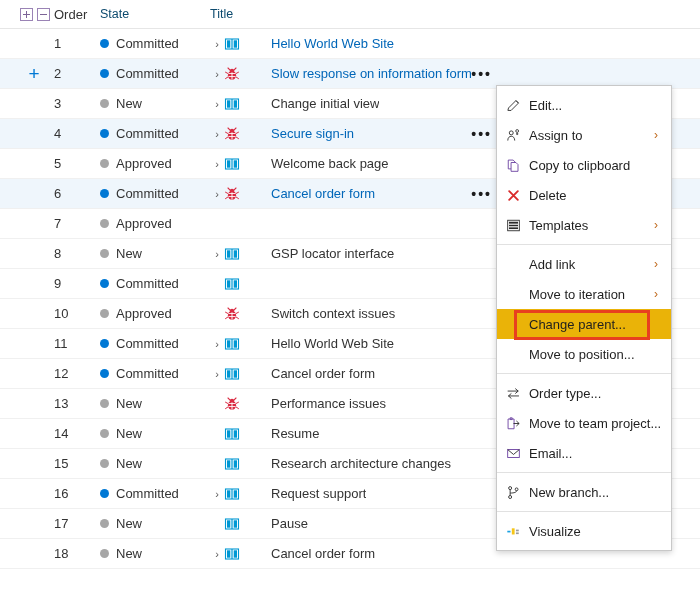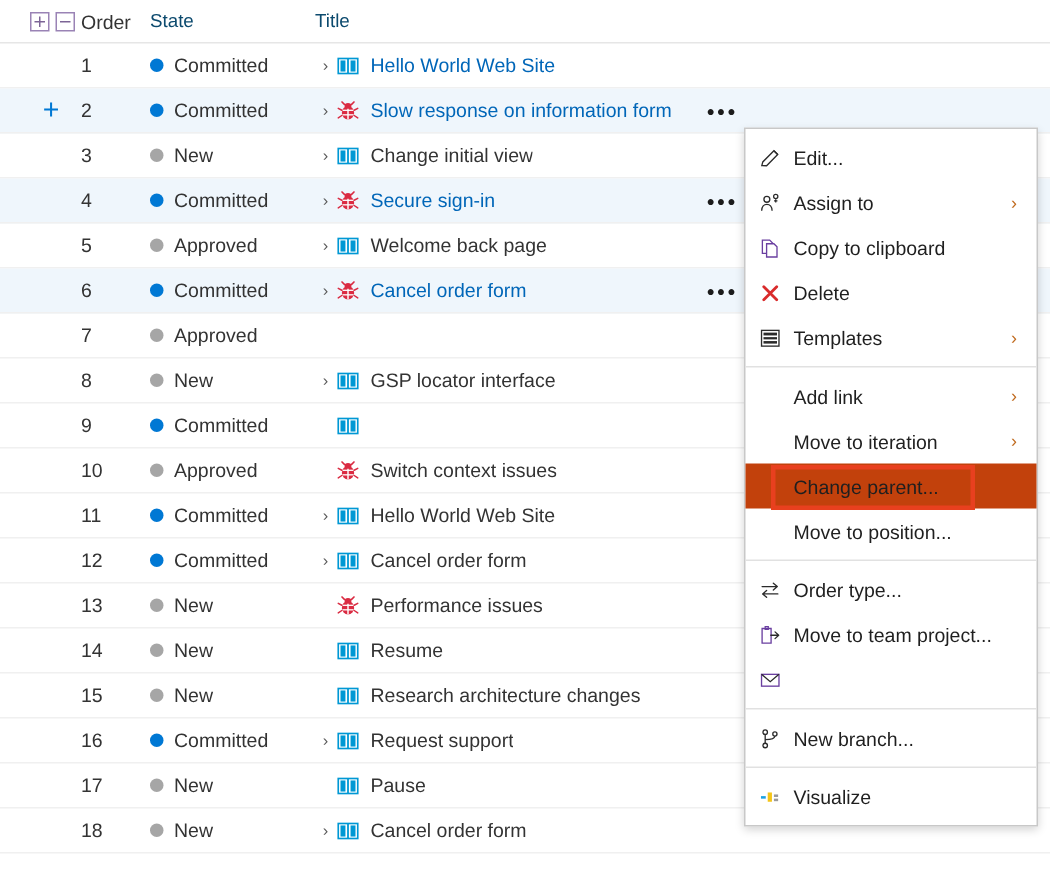--- a/index.html
+++ b/index.html
@@ -85,21 +85,21 @@
   .state-label { font-size: 13px; color: #333; white-space: nowrap; }
 
   .chev {
     width: 14px; flex: 0 0 14px; color: #5a5a5a; font-size: 11px;
     text-align: center; cursor: pointer;
   }
   .chev.empty { visibility: hidden; }
 
   .wi-icon { width: 16px; height: 16px; flex: 0 0 16px; margin-right: 7px; display:block; }
 
-  .title-text { font-size: 13px; white-space: nowrap; overflow: hidden; text-overflow: ellipsis; }
+  .title-text { font-size: 13px; white-space: nowrap; overflow: hidden; text-overflow: ellipsis; margin-left: 24px; }
   .title-text.link { color: #0066b8; cursor: pointer; }
   .title-text.plain { color: #333333; }
 
   .ellipsis-btn {
     position: absolute;
     right: 208px;
     top: 50%;
     transform: translateY(-50%);
     letter-spacing: 2px;
     color: #1c1c1c;
@@ -107,21 +107,21 @@
     line-height: 1;
     cursor: pointer;
     font-weight: bold;
   }
 
   
   #ctx-menu {
     position: absolute;
     left: 496px;
     top: 85px;
-    width: 196px;
+    width: 176px;
     background: #ffffff;
     border: 1px solid #c8c8c8;
     box-shadow: 0 2px 6px rgba(0,0,0,0.18);
     box-sizing: border-box;
     padding: 4px 0;
     z-index: 50;
   }
   .mi {
     position: relative;
     height: 30px;
@@ -137,21 +137,21 @@
     width: 32px; flex: 0 0 32px;
     display: flex; align-items: center; justify-content: center;
   }
   .mi-lbl { flex: 1 1 auto; white-space: nowrap; }
   .mi-arrow {
     flex: 0 0 14px; color: #c06a1e; font-size: 12px; text-align: center;
   }
   .mi-arrow.hidden { visibility: hidden; }
   .mi-sep { height: 1px; background: #e1e1e1; margin: 4px 0; }
 
-  .mi.highlighted { background: #c2410c; align-items: center; }
+  .mi.highlighted { background: #eab308; align-items: center; }
   #highlight-box {
     position: absolute;
     left: 514px;
     top: 310px;
     width: 136px;
     height: 30px;
     border: 3px solid #e8401f;
     box-sizing: border-box;
     pointer-events: none;
     z-index: 60;
@@ -623,20 +623,21 @@
       <span class="mi-lbl">Move to team project...</span>
       <span class="mi-arrow hidden">›</span>
     </div>
     <div class="mi">
       <span class="mi-ico">
         <svg viewBox="0 0 16 16" width="15" height="15">
           <rect x="1.8" y="3.8" width="12.4" height="8.4" fill="none" stroke="#6a3fa0" stroke-width="0.95"></rect>
           <path d="M1.8 3.8 L8 9 L14.2 3.8" fill="none" stroke="#2b2b2b" stroke-width="0.95"></path>
         </svg>
       </span>
+      <span class="mi-lbl">Email...</span>
       <span class="mi-arrow hidden">›</span>
     </div>
     <div class="mi-sep"></div>
     <div class="mi">
       <span class="mi-ico">
         <svg viewBox="0 0 16 16" width="15" height="15">
           <circle cx="4.4" cy="3.3" r="1.6" fill="none" stroke="#2b2b2b" stroke-width="0.95"></circle>
           <circle cx="11.3" cy="4.6" r="1.5" fill="none" stroke="#2b2b2b" stroke-width="0.95"></circle>
           <circle cx="4.4" cy="12.8" r="1.6" fill="none" stroke="#2b2b2b" stroke-width="0.95"></circle>
           <path d="M4.4 4.9 v6.3 M4.4 8.6 c4.6 0 6.9-1 6.9-2.5" fill="none" stroke="#2b2b2b" stroke-width="0.95"></path>

